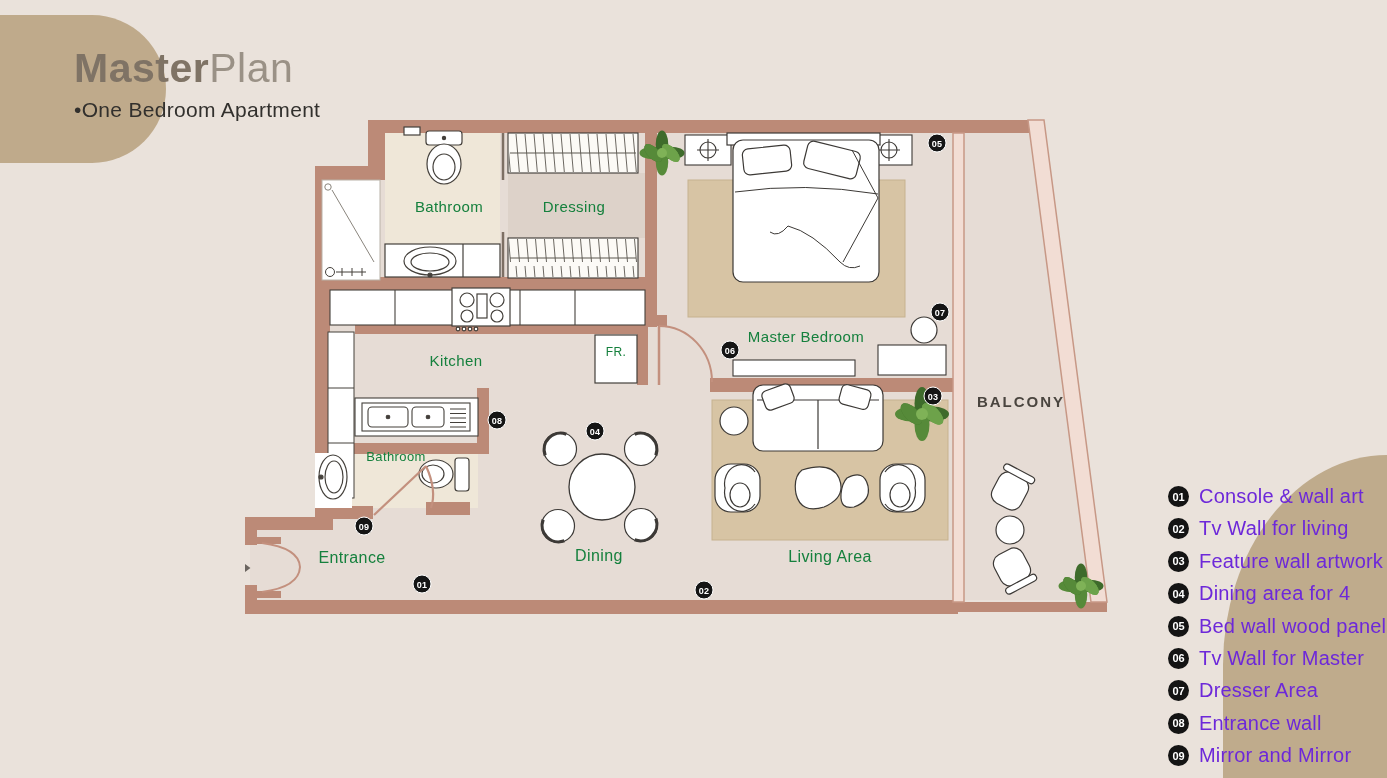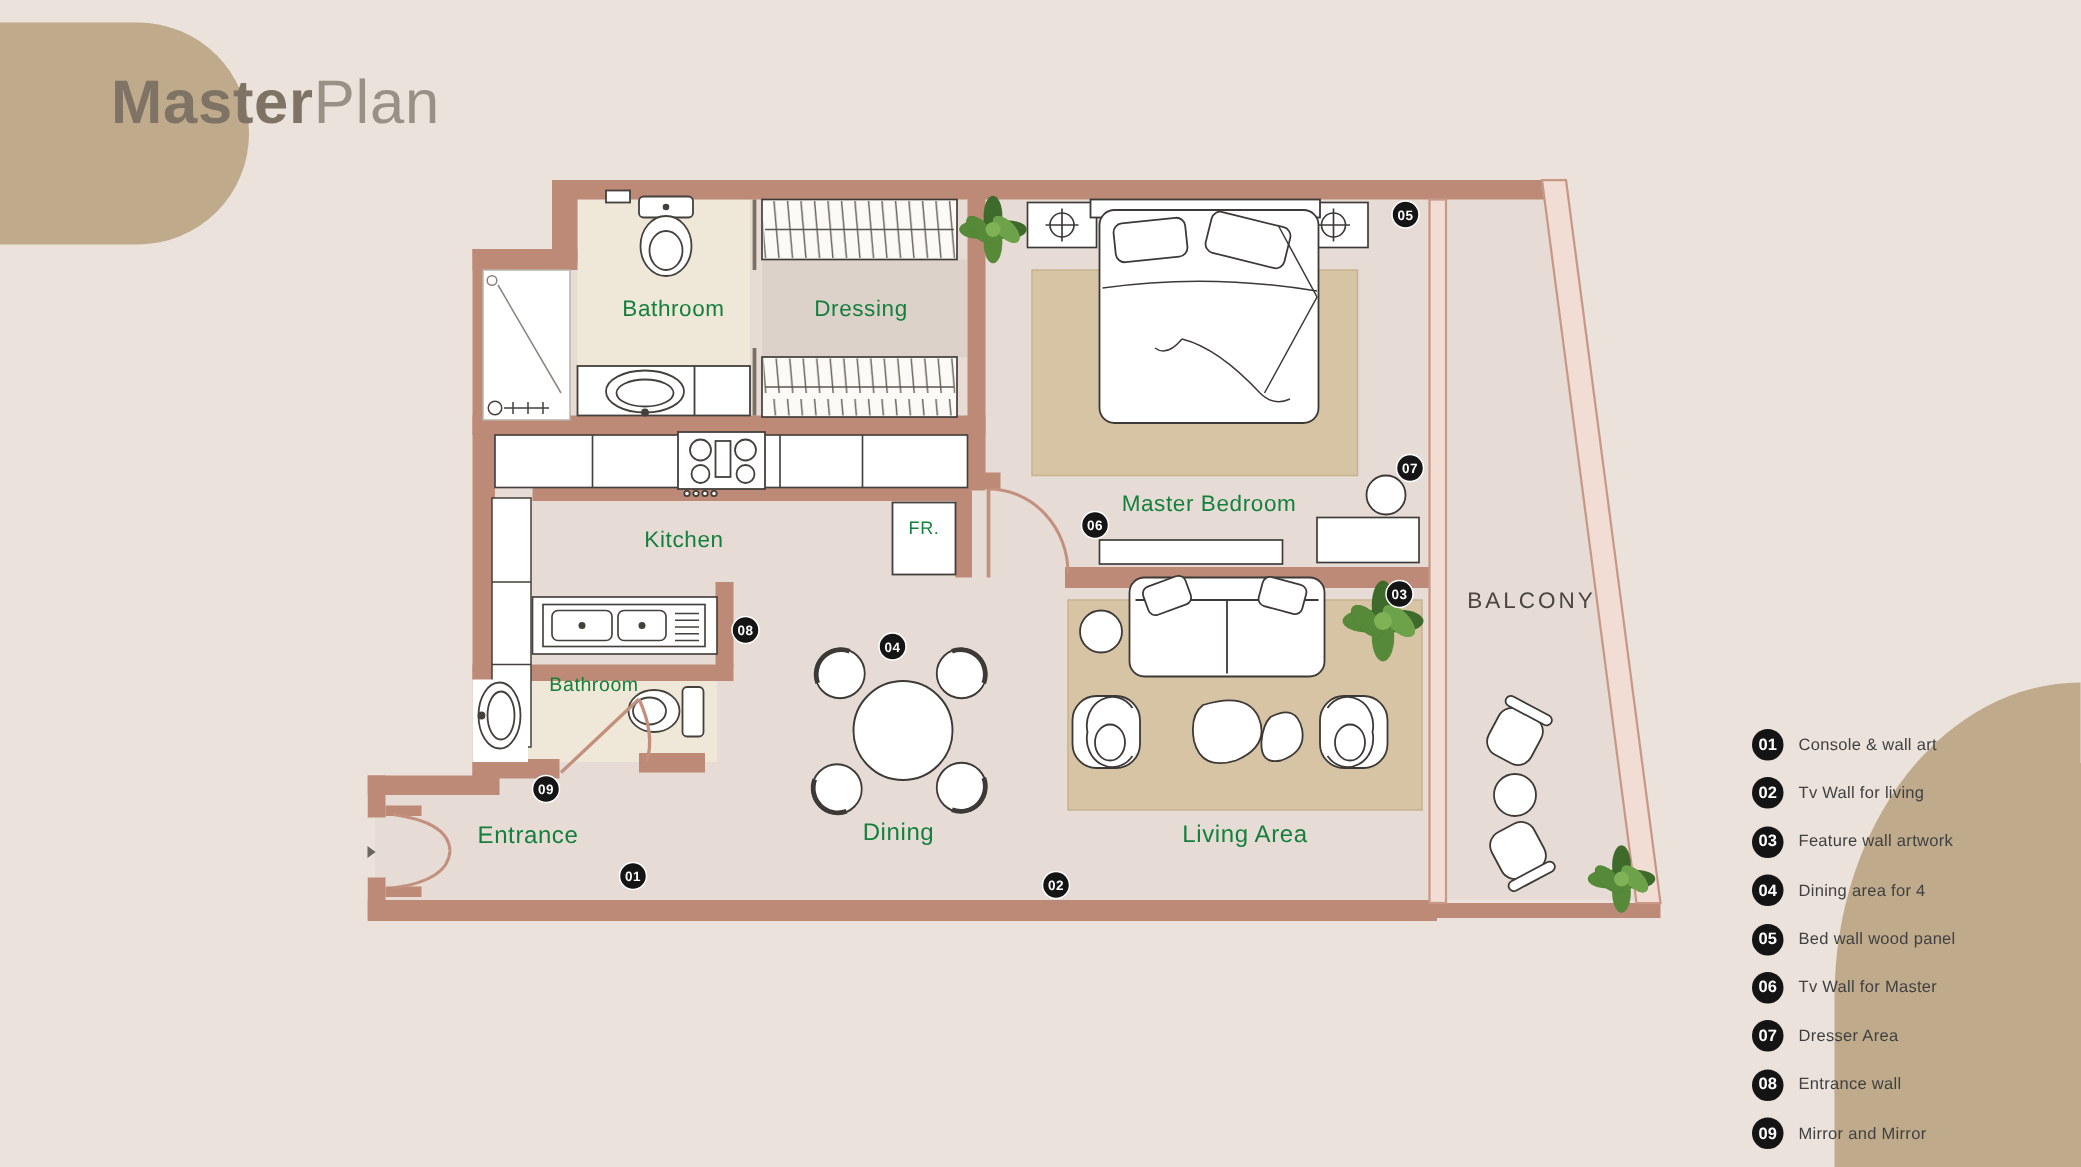--- a/index.html
+++ b/index.html
@@ -22,45 +22,46 @@
 
   
   .plan{position:absolute;left:0;top:0;width:1387px;height:778px;}
   .plansvg{position:absolute;left:245px;top:113px;width:872px;height:508px;}
 
   .rlabel{position:absolute;transform:translate(-50%,-50%);color:#15803d;
           font-size:15px;letter-spacing:.4px;white-space:nowrap;}
   .rlabel.big{font-size:16px;}
   .rlabel.small{font-size:13px;}
   .rlabel.tiny{font-size:12px;}
-  .rlabel.caps{letter-spacing:2px;color:#4a453f;font-size:15px;}
+  .rlabel.caps{letter-spacing:2px;color:#4a453f;font-size:15px;font-weight:bold;}
 
   .pbadge{position:absolute;transform:translate(-50%,-50%);width:17px;height:17px;
           border-radius:50%;background:#151515;color:#fff;border:1px solid #fff;
           font-size:9px;font-weight:700;display:flex;align-items:center;
           justify-content:center;letter-spacing:.3px;}
 
   
   .legend{position:absolute;left:1168px;top:486px;}
   .lrow{display:flex;align-items:center;height:21px;margin-bottom:11.4px;}
   .lbadge{flex:0 0 auto;width:21px;height:21px;border-radius:50%;background:#141414;
           color:#fff;font-size:11px;font-weight:700;display:flex;align-items:center;
           justify-content:center;margin-right:10px;}
-  .llabel{font-size:11px;color:#404040;letter-spacing:.2px;white-space:nowrap;text-align:center;}
+  .llabel{font-size:20px;color:#6d28d9;letter-spacing:.2px;white-space:nowrap;text-align:center;}
 </style>
 </head>
 <body>
 
 <div class="stage">
 
   <div class="blob-tl"></div>
   <div class="blob-br"></div>
 
   <header class="titleblock">
     <h1><span class="t-bold">Master</span><span class="t-light">Plan</span></h1>
+    <div class="subtitle">•One Bedroom Apartment</div>
   </header>
 
   <div class="plan">
 
     <svg class="plansvg" viewBox="245 113 872 508">
       <defs>
         <pattern id="hng" width="9" height="44" patternUnits="userSpaceOnUse">
           <line x1="3" y1="2" x2="6.5" y2="42" stroke="#5a564f" stroke-width="0.9"></line>
         </pattern>
         <g id="plant">

